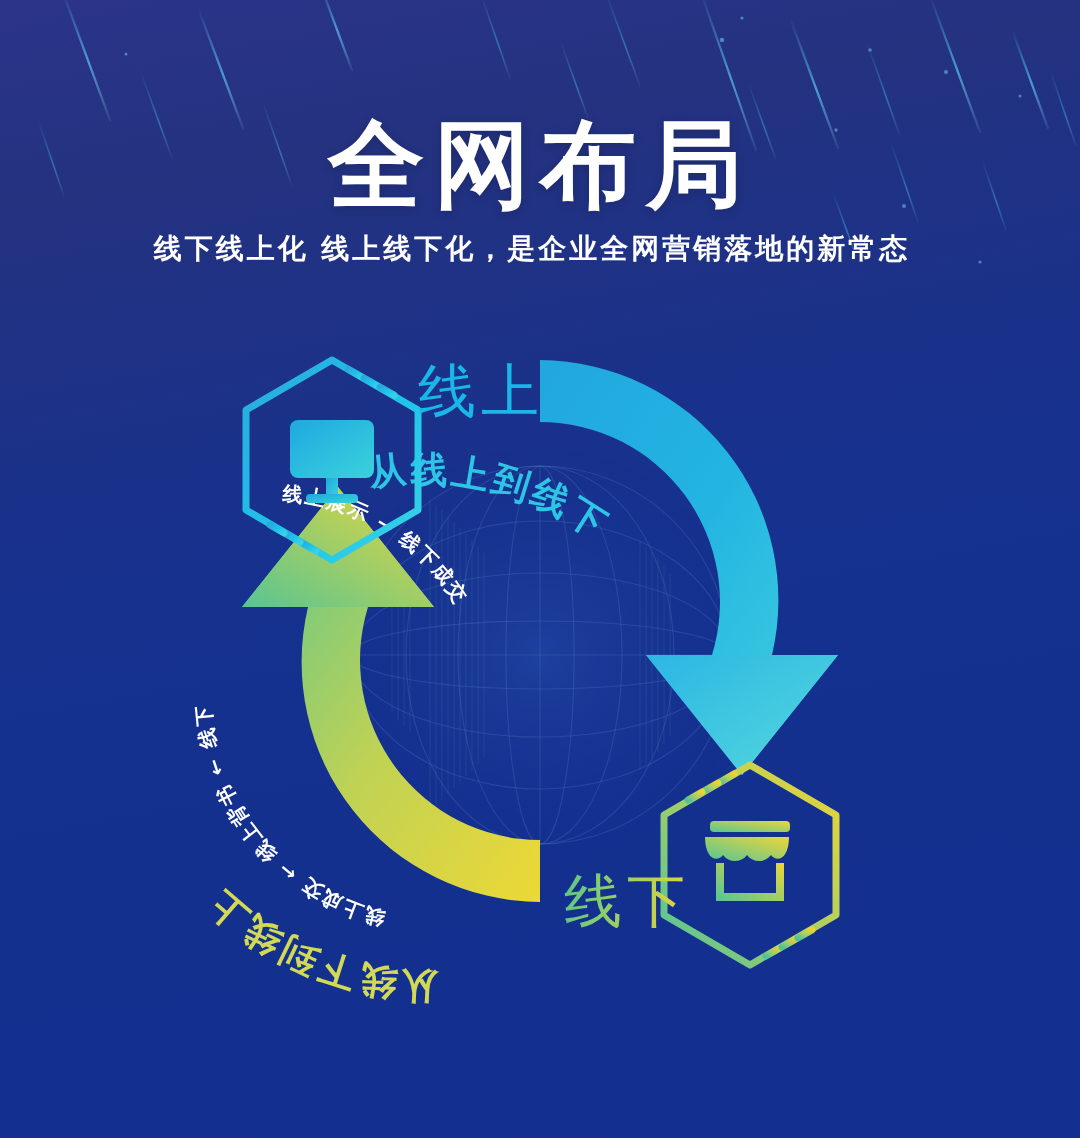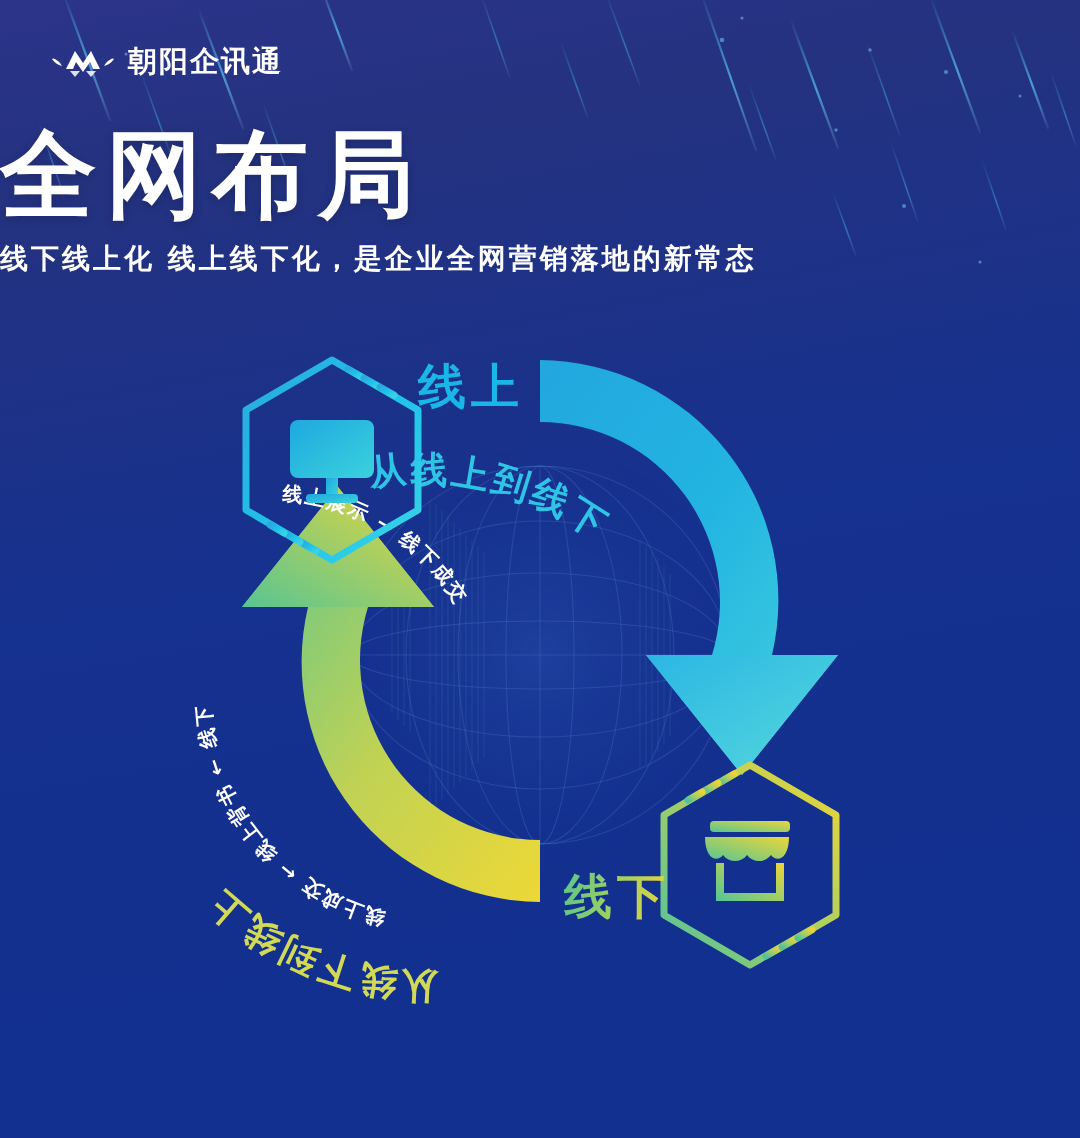--- a/index.html
+++ b/index.html
@@ -44,23 +44,24 @@
     font-size: 29px;
     font-weight: bold;
     letter-spacing: 2px;
     line-height: 1;
     white-space: nowrap;
   }
 
   
   .title-block {
     position: absolute;
-    top: 124px;
+    top: 114px;
     left: 0;
     width: 100%;
+    text-align: center;
     z-index: 7;
   }
   .main-title {
     color: #ffffff;
     font-size: 96px;
     font-weight: bold;
     letter-spacing: 10px;
     line-height: 1.08;
     margin: 0;
     text-shadow: 0 2px 10px rgba(0,0,0,0.18);
@@ -81,22 +82,22 @@
     top: 300px;
     width: 1080px;
     height: 760px;
     z-index: 5;
   }
   .diagram svg { display: block; width: 1080px; height: 760px; overflow: visible; }
 
   
   .node-label {
     position: absolute;
-    font-size: 48px;
-    font-weight: bold;
+    font-size: 58px;
+    font-weight: normal;
     letter-spacing: 5px;
     line-height: 1;
     z-index: 6;
     white-space: nowrap;
   }
   .label-online {
     left: 418px;
     top: 362px;
     color: #19b6e8;
   }
@@ -207,32 +208,20 @@
         <line x1="664" y1="566" x2="664" y2="744"></line>
           <line x1="670" y1="574" x2="670" y2="736"></line>
         <line x1="392" y1="600" x2="392" y2="712"></line>
           <line x1="398" y1="592" x2="398" y2="720"></line>
         <line x1="404" y1="586" x2="404" y2="726"></line>
           <line x1="410" y1="580" x2="410" y2="732"></line>
       </g>
     </svg>
   </div>
 
-  <div class="logo-row">
-    <span>
-      <svg class="logo-mark" viewBox="0 0 62 34" xmlns="http://www.w3.org/2000/svg">
-        <path d="M6 17 C2 14 1 14 0 15 C3 19 6 21 10 22 L8 19 Z" fill="#ffffff"></path>
-        <path d="M56 17 C60 14 61 14 62 15 C59 19 56 21 52 22 L54 19 Z" fill="#ffffff"></path>
-        <path d="M14 25 L23 7 L31 19 L39 7 L48 25 L41 25 L38 18 L31 28 L24 18 L21 25 Z" fill="#ffffff"></path>
-        <path d="M18 27 L23 33 L28 27 Z" fill="#ffffff" opacity="0.85"></path>
-        <path d="M34 27 L39 33 L44 27 Z" fill="#ffffff" opacity="0.85"></path>
-      </svg>
-    </span>
-    <span class="logo-text">朝阳企讯通</span>
-  </div>
 
   <div class="title-block">
     <h1 class="main-title">全网布局</h1>
     <p class="sub-title">线下线上化  线上线下化，是企业全网营销落地的新常态</p>
   </div>
 
   <div class="diagram">
     <svg viewBox="0 0 1080 760" xmlns="http://www.w3.org/2000/svg">
       <defs>
 

